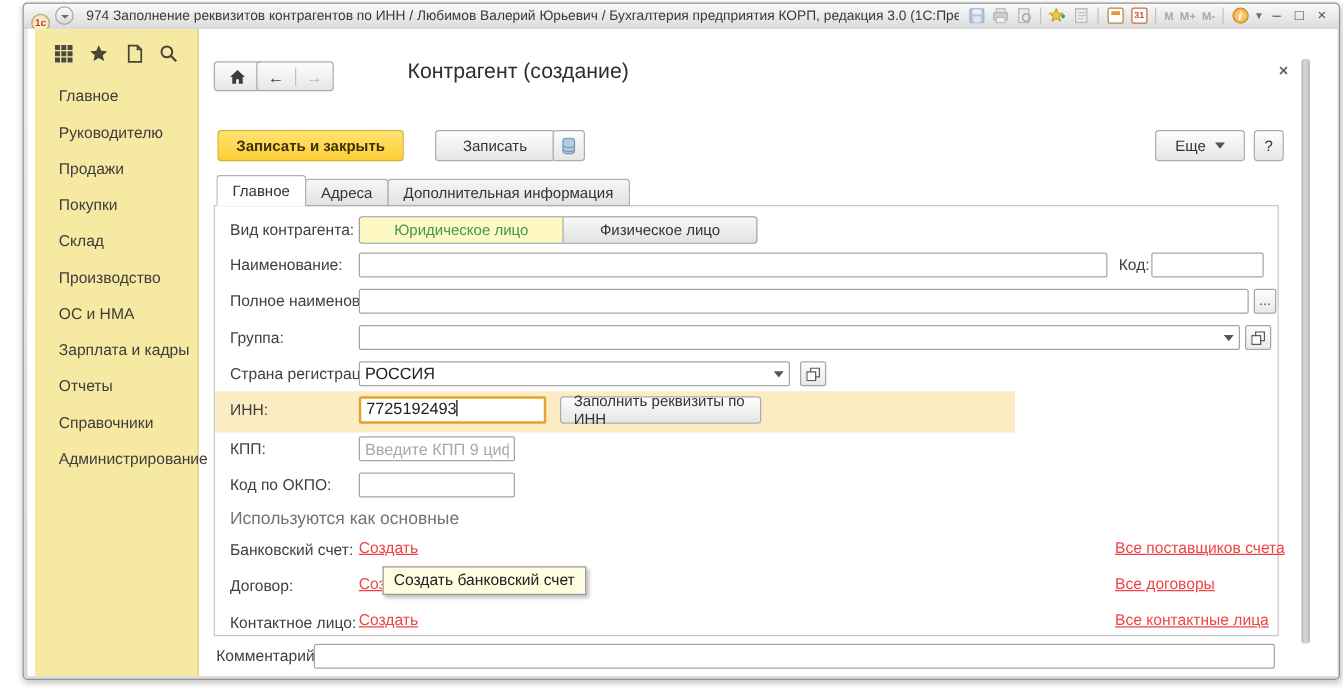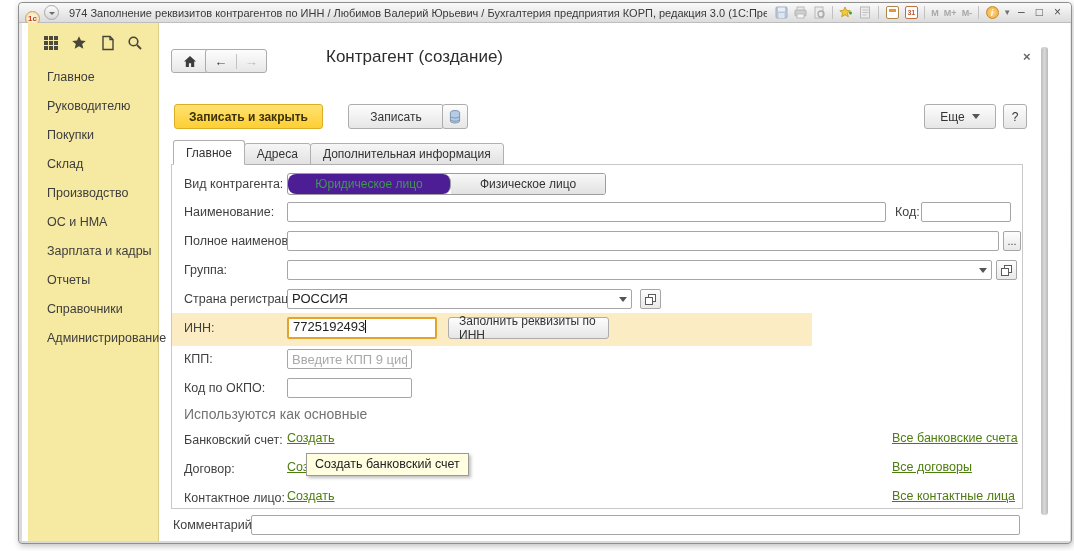--- a/index.html
+++ b/index.html
@@ -65,27 +65,27 @@
   .combo .arrow-zone{position:absolute;right:0;top:0;width:16px;height:100%;display:flex;align-items:center;justify-content:center;}
   .combo .arrow-zone::after{content:"";border:4px solid transparent;border-top:5px solid #555;margin-top:4px;}
   .mini-btn{position:absolute;height:20px;background:linear-gradient(#fdfdfd,#e9e9e9);border:1px solid #a6a6a6;
     border-radius:2px;display:flex;align-items:center;justify-content:center;font-size:11px;color:#444;}
   .req::after{content:"";position:absolute;left:2px;right:2px;bottom:0;border-bottom:1px dotted #e05555;}
   
   .segmented{position:absolute;display:flex;height:22px;border:1px solid #9d9d9d;border-radius:3px;overflow:hidden;}
   .segment{background:linear-gradient(#f8f8f8,#e2e2e2);border-right:1px solid #9d9d9d;font-size:12px;color:#333;
     display:flex;align-items:center;justify-content:center;}
   .segment:last-child{border-right:none;}
-  .segment.selected{background:#4c1d95;color:#42974e;border-radius:8px;}
+  .segment.selected{background:#fef9c3;color:#42974e;}
   
   .inn-band{position:absolute;left:0;top:148px;width:640px;height:33px;background:#fbecc3;}
   .inn-input{border:2px solid #e2a42c;line-height:16px;}
   .caret-bar{display:inline-block;width:1px;height:13px;background:#111;vertical-align:-2px;}
   .section-h{position:absolute;font-size:14px;color:#737373;white-space:nowrap;}
-  .lnk{font-size:12.5px;color:#4d7c0f;text-decoration:underline;white-space:nowrap;}
+  .lnk{font-size:12.5px;color:#ef4444;text-decoration:underline;white-space:nowrap;}
   .tooltip{position:absolute;background:#fffee1;border:1px solid #9a9a9a;box-shadow:2px 2px 3px rgba(0,0,0,.25);
     font-size:12.5px;color:#222;padding:3px 8px 4px;white-space:nowrap;z-index:5;}
   .scrollbar{position:absolute;left:1019px;top:24px;width:7px;height:468px;border-radius:3px;
     background:linear-gradient(90deg,#bdbdbd,#d8d8d8,#b9b9b9);}
   .icon-svg{display:block;}
 </style>
 </head>
 <body>
 
 <div class="window">
@@ -183,20 +183,21 @@
         <span>
           <svg class="icon-svg" width="16" height="16" viewBox="0 0 16 16">
               <circle cx="6.5" cy="6.5" r="4.3" fill="none" stroke="#474538" stroke-width="1.6"></circle>
               <path d="M10 10l4 4" stroke="#474538" stroke-width="1.8"></path>
             </svg>
         </span>
       </div>
       <div class="sb-list">
         <div class="sb-item">Главное</div>
         <div class="sb-item">Руководителю</div>
+        <div class="sb-item">Продажи</div>
         <div class="sb-item">Покупки</div>
         <div class="sb-item">Склад</div>
         <div class="sb-item">Производство</div>
         <div class="sb-item">ОС и НМА</div>
         <div class="sb-item">Зарплата и кадры</div>
         <div class="sb-item">Отчеты</div>
         <div class="sb-item">Справочники</div>
         <div class="sb-item">Администрирование</div>
       </div>
     </div>
@@ -286,21 +287,21 @@
       <div class="flabel" style="left:12px;top:187px;">КПП:</div>
       <input class="input" style="left: 115px; top: 184px; width: 125px;" placeholder="Введите КПП 9 цифр">
 
       <div class="flabel" style="left:12px;top:216px;">Код по ОКПО:</div>
       <input class="input" style="left: 115px; top: 213px; width: 125px;" value="">
 
       <div class="section-h" style="left:12px;top:241px;">Используются как основные</div>
 
       <div class="flabel" style="left:12px;top:268px;">Банковский счет:</div>
       <span class="lnk" style="position:absolute;left:115px;top:266px;">Создать</span>
-      <span class="lnk" style="position:absolute;left:720px;top:266px;">Все банковские счета</span>
+      <span class="lnk" style="position:absolute;left:720px;top:266px;">Все поставщиков счета</span>
 
       <div class="flabel" style="left:12px;top:297px;">Договор:</div>
       <span class="lnk" style="position:absolute;left:115px;top:295px;">Создать</span>
       <span class="lnk" style="position:absolute;left:720px;top:295px;">Все договоры</span>
 
       <div class="flabel" style="left:12px;top:326px;">Контактное лицо:</div>
       <span class="lnk" style="position:absolute;left:115px;top:324px;">Создать</span>
       <span class="lnk" style="position:absolute;left:720px;top:324px;">Все контактные лица</span>
 
       <div class="tooltip" style="left:134px;top:288px;">Создать банковский счет</div>

